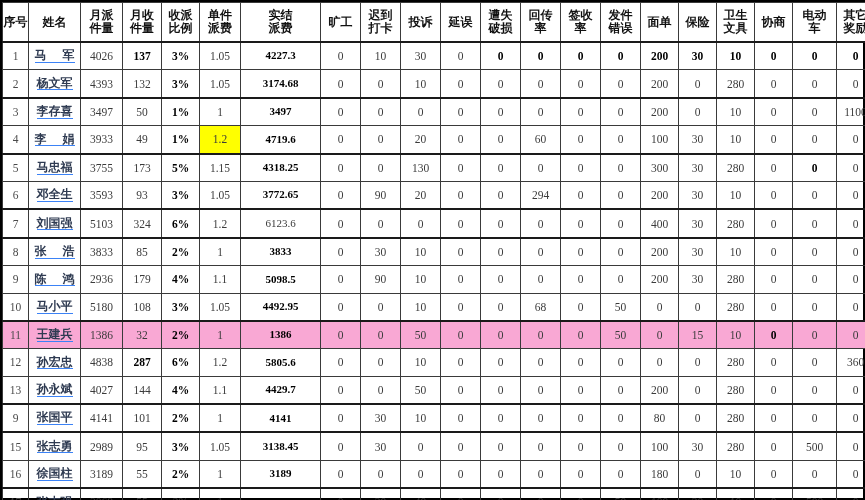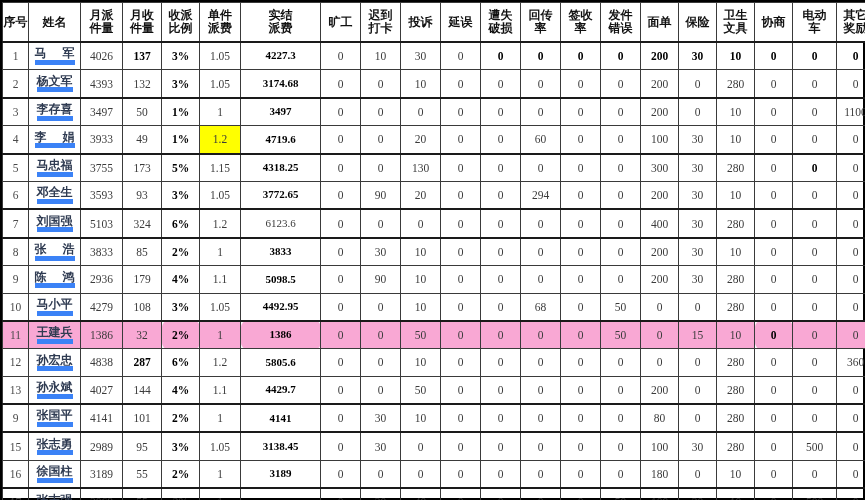--- a/index.html
+++ b/index.html
@@ -73,31 +73,31 @@
 
   
   tbody tr.sep-top > td {
     border-top: 2px solid #1a1a1a;
   }
 
   
   td.vsep-l, th.vsep-l { border-left: 2px solid #1a1a1a; }
 
   
-  td.b { font-weight: bold; color: #000; border-radius: 6px; }
+  td.b { font-weight: bold; color: #000; }
   td.big { font-size: 11px; }
   td.name {
     color: #2f3b52;
     font-weight: bold;
     font-size: 12px;
     font-family: "Liberation Sans", "DejaVu Sans", sans-serif;
   }
   td.name span.nm {
     display: inline-block;
-    border-bottom: 5px solid #3b82f6;
+    border-bottom: 1px solid #3b82f6;
     padding-bottom: 0px;
   }
   td.name span.nm.n2 {
     width: 40px;
     text-align: justify;
     text-align-last: justify;
   }
   td.idx {
     color: #4a4a4a;
     font-size: 11.5px;
@@ -419,21 +419,21 @@
           <td class="vsep-l">200</td>
           <td>30</td>
           <td class="vsep-l">280</td>
           <td>0</td>
           <td class="vsep-l">0</td>
           <td>0</td>
         </tr>
         <tr>
           <td class="idx">10</td>
           <td class="name"><span class="nm">马小平</span></td>
-          <td class="vsep-l">4279</td>
+          <td class="vsep-l">5180</td>
           <td>108</td>
           <td class="b">3%</td>
           <td>1.05</td>
           <td class="b big">4492.95</td>
           <td class="vsep-l">0</td>
           <td>0</td>
           <td>10</td>
           <td>0</td>
           <td class="vsep-l">0</td>
           <td>68</td>

